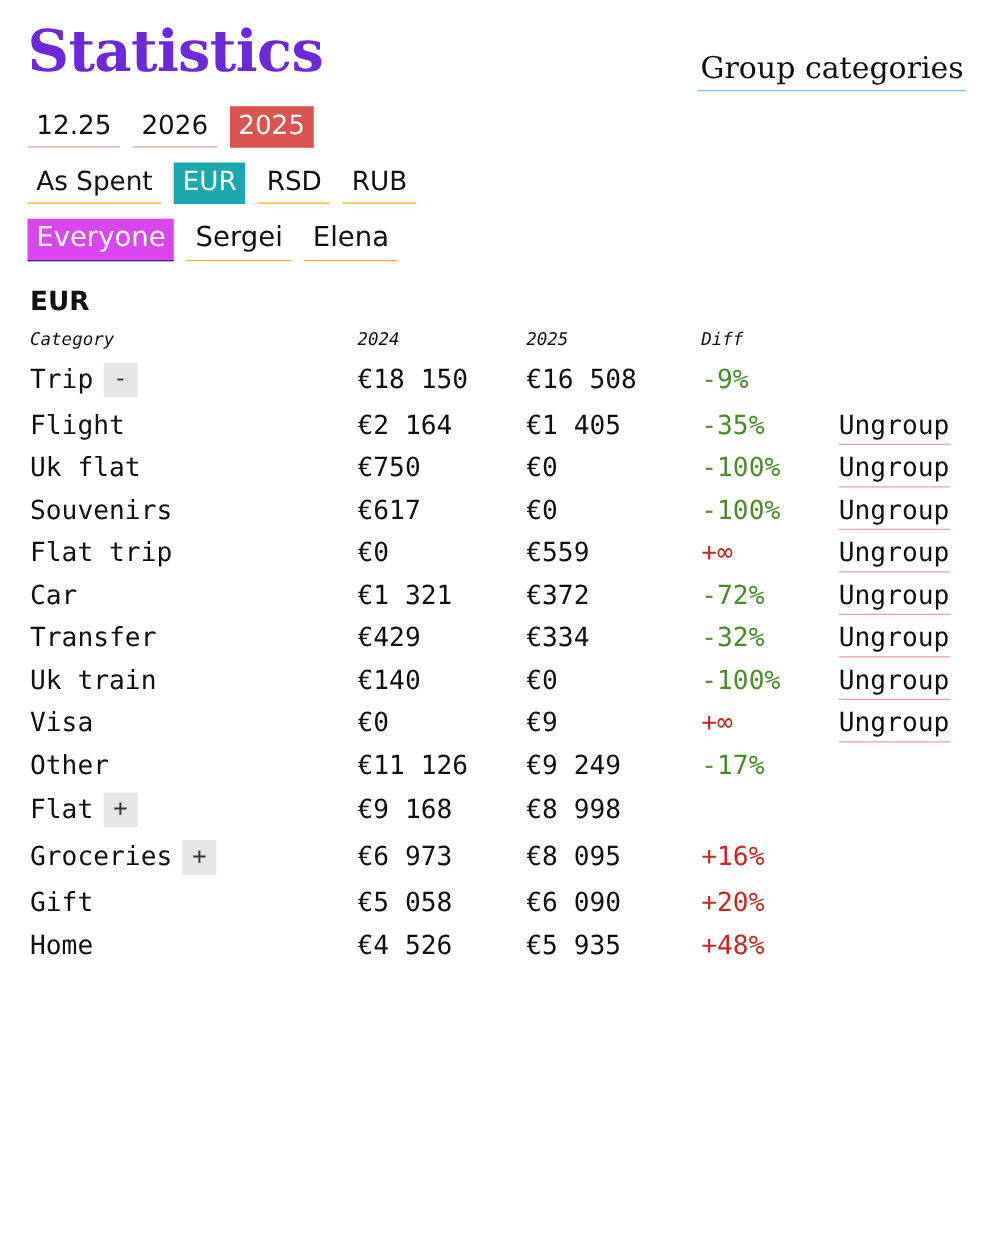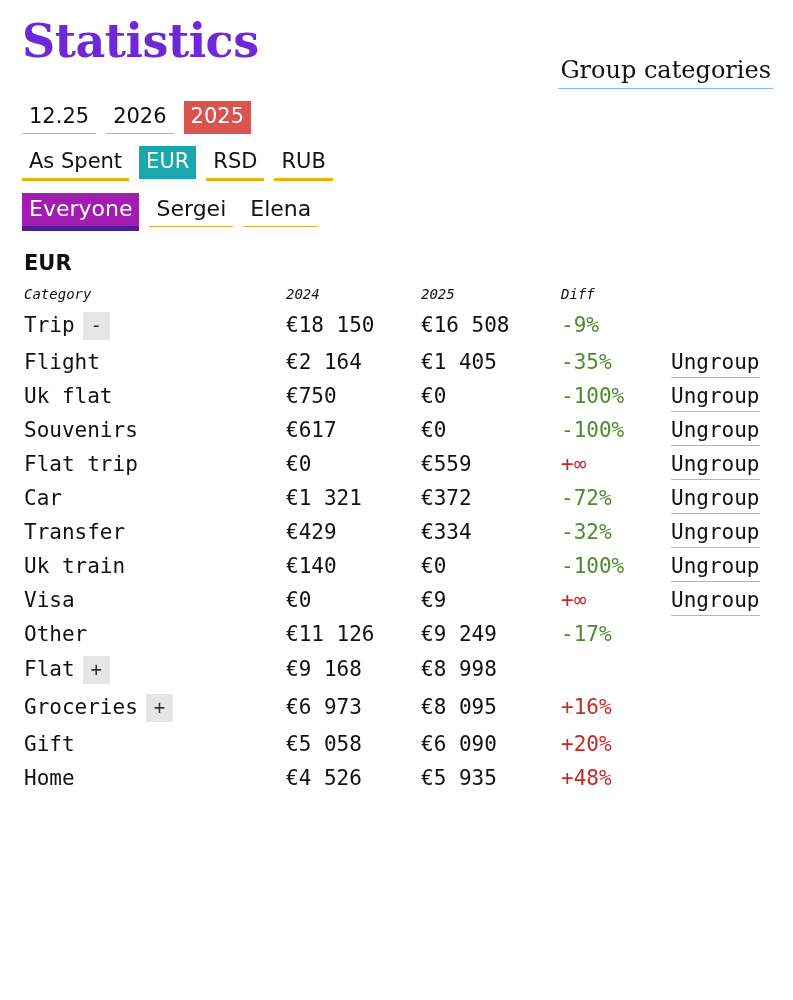--- a/index.html
+++ b/index.html
@@ -36,21 +36,21 @@
     color: #6d28d9;
     letter-spacing: -0.5px;
     margin: 0;
   }
   .group-categories {
     font-family: "DejaVu Serif", serif;
     font-size: 24px;
     color: #111111;
     border-bottom: 1px solid #7fc4d8;
     padding: 0 2px 4px 2px;
-    margin-top: 38px;
+    margin-top: 22px;
     margin-right: 4px;
     cursor: pointer;
     white-space: nowrap;
   }
 
   
   .chip-row {
     display: flex;
     align-items: flex-start;
     gap: 10px;
@@ -59,37 +59,37 @@
   .chip {
     font-family: "DejaVu Sans", sans-serif;
     font-size: 21px;
     line-height: 1.0;
     color: #111111;
     padding: 5px 7px 6px 7px;
     border-bottom: 1px solid #e8a0a0;
     cursor: pointer;
     white-space: nowrap;
   }
-  .chip.blue-underline { border-bottom: 3px solid #eab308; }
+  .chip.blue-underline { border-bottom: 1px solid #eab308; }
   .chip.gold-underline { border-bottom: 1px solid #e8b33c; }
 
   .chip.active-red {
     background: #d9534f;
     color: #ffffff;
     border-bottom: 1px solid #d9534f;
   }
   .chip.active-teal {
     background: #1aa7ae;
     color: #ffffff;
     border-bottom: 1px solid #1aa7ae;
   }
   .chip.active-gold {
-    background: #a21caf;
+    background: #d946ef;
     color: #ffffff;
-    border-bottom: 5px solid #4c1d95;
+    border-bottom: 1px solid #4c1d95;
   }
   .row-years .chip { font-size: 21px; }
   .row-people .chip { font-size: 22px; }
 
   
   .currency-label {
     font-family: "DejaVu Sans", sans-serif;
     font-weight: bold;
     font-size: 21px;
     color: #111111;

